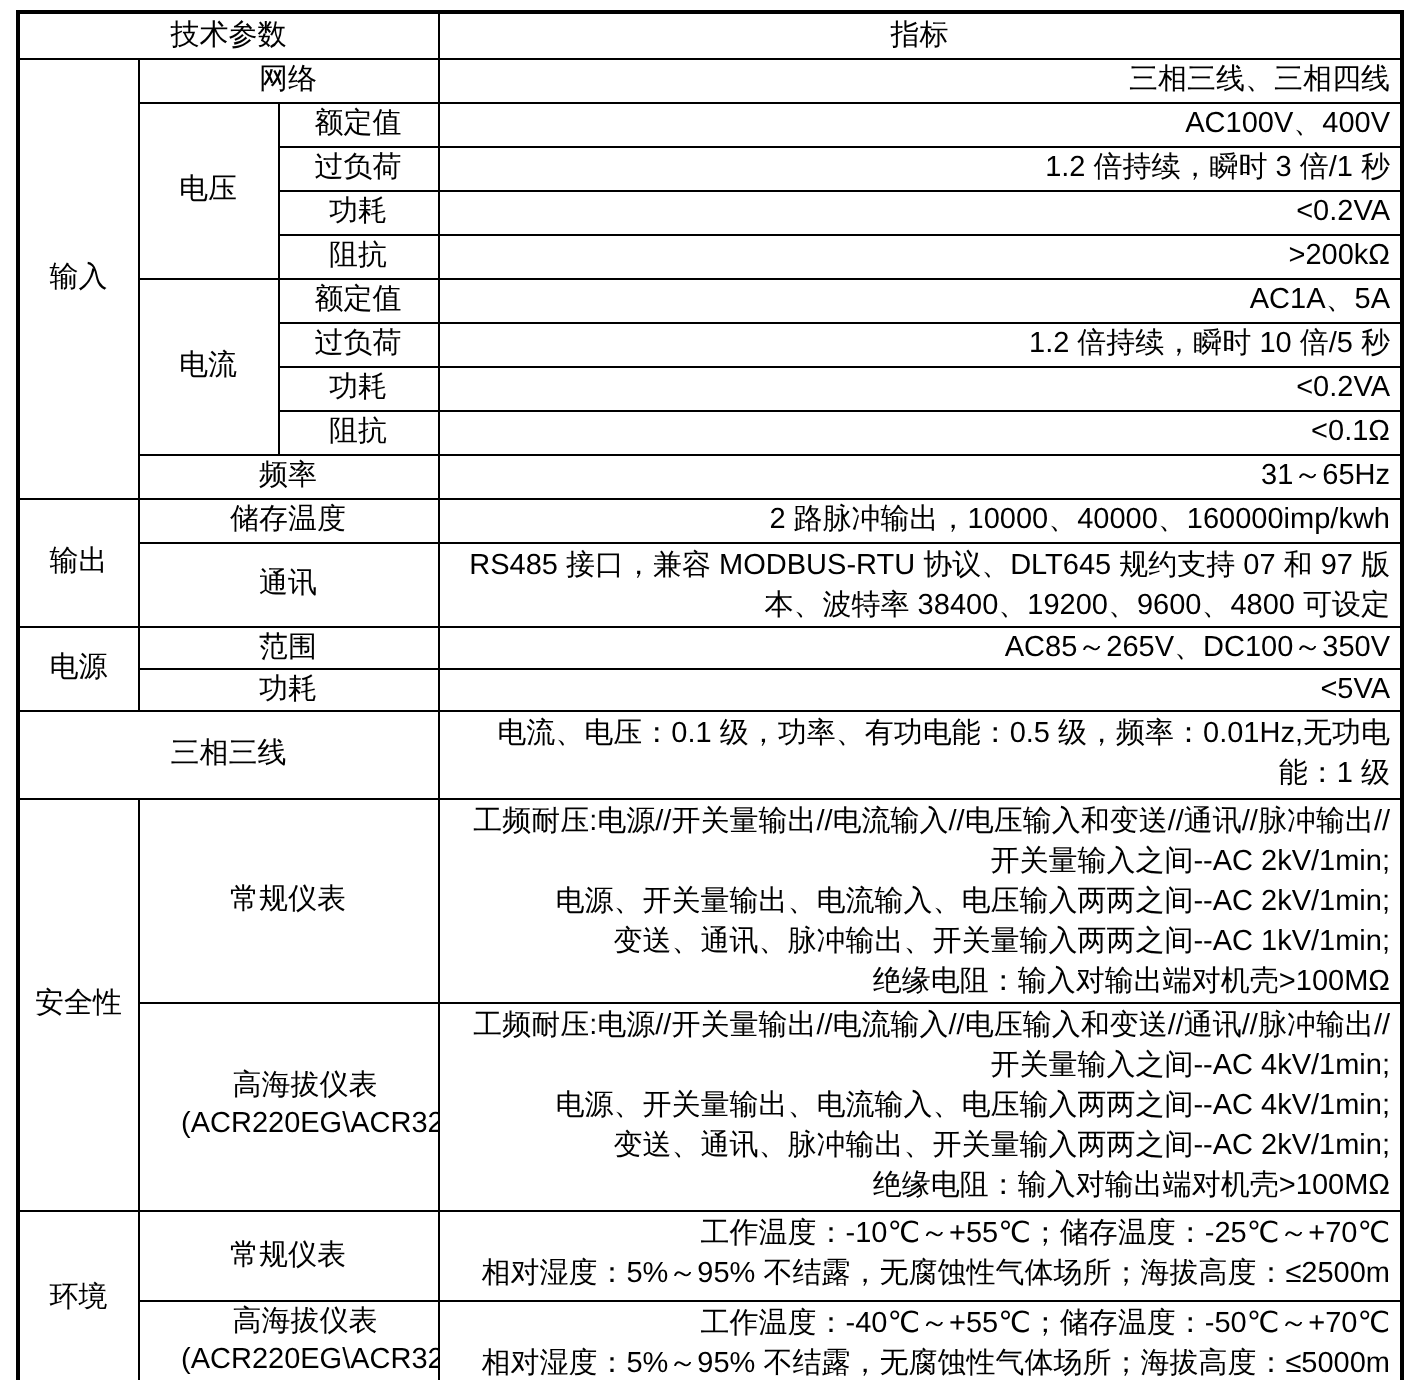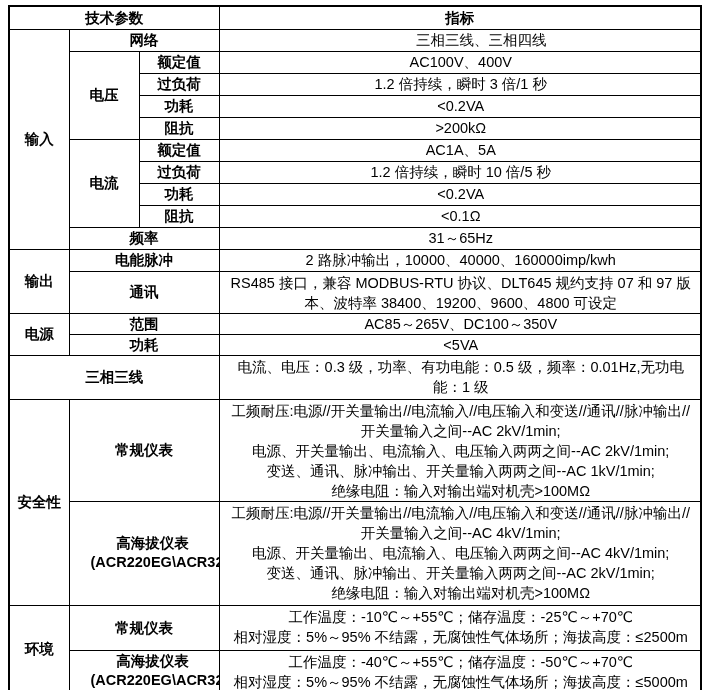--- a/index.html
+++ b/index.html
@@ -6,22 +6,22 @@
   body{width:707px;height:690px;overflow:hidden;
        font-family:"Liberation Sans","DejaVu Sans",sans-serif;
        color:#000;}
   table.spec{
     position:absolute;left:8px;top:5px;
     width:692px;border-collapse:collapse;table-layout:fixed;
     border:2px solid #000;
     font-size:14.5px;line-height:20px;
   }
   td{border:1px solid #000;padding:0 4px;vertical-align:middle;overflow:hidden;}
-  td.ctr{text-align:center;font-weight:bold;}
-  td.val{text-align:center;padding-left:7px;padding-right:5px;white-space:pre-line;}
+  td.ctr{text-align:center;}
+  td.val{text-align:right;padding-left:7px;padding-right:5px;white-space:pre-line;}
   td.valtop{vertical-align:top;padding-top:1px;}
   td.indent{padding-left:48px;}
   td.twolines{white-space:pre-line;line-height:19px;padding-left:21px;}
   
   tr.h23{height:23px;} tr.h22{height:22px;} tr.h42{height:42px;}
   tr.h20{height:20px;} tr.h44{height:44px;} tr.h100{height:100px;}
   tr.h104{height:104px;} tr.h45{height:45px;} tr.h43{height:43px;}
 </style>
 </head>
 <body>
@@ -79,41 +79,41 @@
     <td class="ctr">阻抗</td>
     <td class="val">&lt;0.1Ω</td>
   </tr>
   <tr class="h22">
     <td class="ctr" colspan="2">频率</td>
     <td class="val">31～65Hz</td>
   </tr>
 
   <tr class="h22">
     <td class="ctr" rowspan="2">输出</td>
-    <td class="ctr" colspan="2">电能脉冲</td>
+    <td class="ctr" colspan="2">储存温度</td>
     <td class="val">2 路脉冲输出，10000、40000、160000imp/kwh</td>
   </tr>
   <tr class="h42">
     <td class="ctr" colspan="2">通讯</td>
     <td class="val valtop">RS485 接口，兼容 MODBUS-RTU 协议、DLT645 规约支持 07 和 97 版本、波特率 38400、19200、9600、4800 可设定</td>
   </tr>
 
   <tr class="h20">
     <td class="ctr" rowspan="2">电源</td>
     <td class="ctr" colspan="2">范围</td>
     <td class="val">AC85～265V、DC100～350V</td>
   </tr>
   <tr class="h20">
     <td class="ctr" colspan="2">功耗</td>
     <td class="val">&lt;5VA</td>
   </tr>
 
   <tr class="h44">
     <td class="ctr" colspan="3">三相三线</td>
-    <td class="val valtop">电流、电压：0.3 级，功率、有功电能：0.5 级，频率：0.01Hz,无功电能：1 级</td>
+    <td class="val valtop">电流、电压：0.1 级，功率、有功电能：0.5 级，频率：0.01Hz,无功电能：1 级</td>
   </tr>
 
   <tr class="h100">
     <td class="ctr" rowspan="2">安全性</td>
     <td class="ctr" colspan="2">常规仪表</td>
     <td class="val valtop">工频耐压:电源//开关量输出//电流输入//电压输入和变送//通讯//脉冲输出//开关量输入之间--AC 2kV/1min;
 电源、开关量输出、电流输入、电压输入两两之间--AC 2kV/1min;
 变送、通讯、脉冲输出、开关量输入两两之间--AC 1kV/1min;
 绝缘电阻：输入对输出端对机壳&gt;100MΩ</td>
   </tr>

